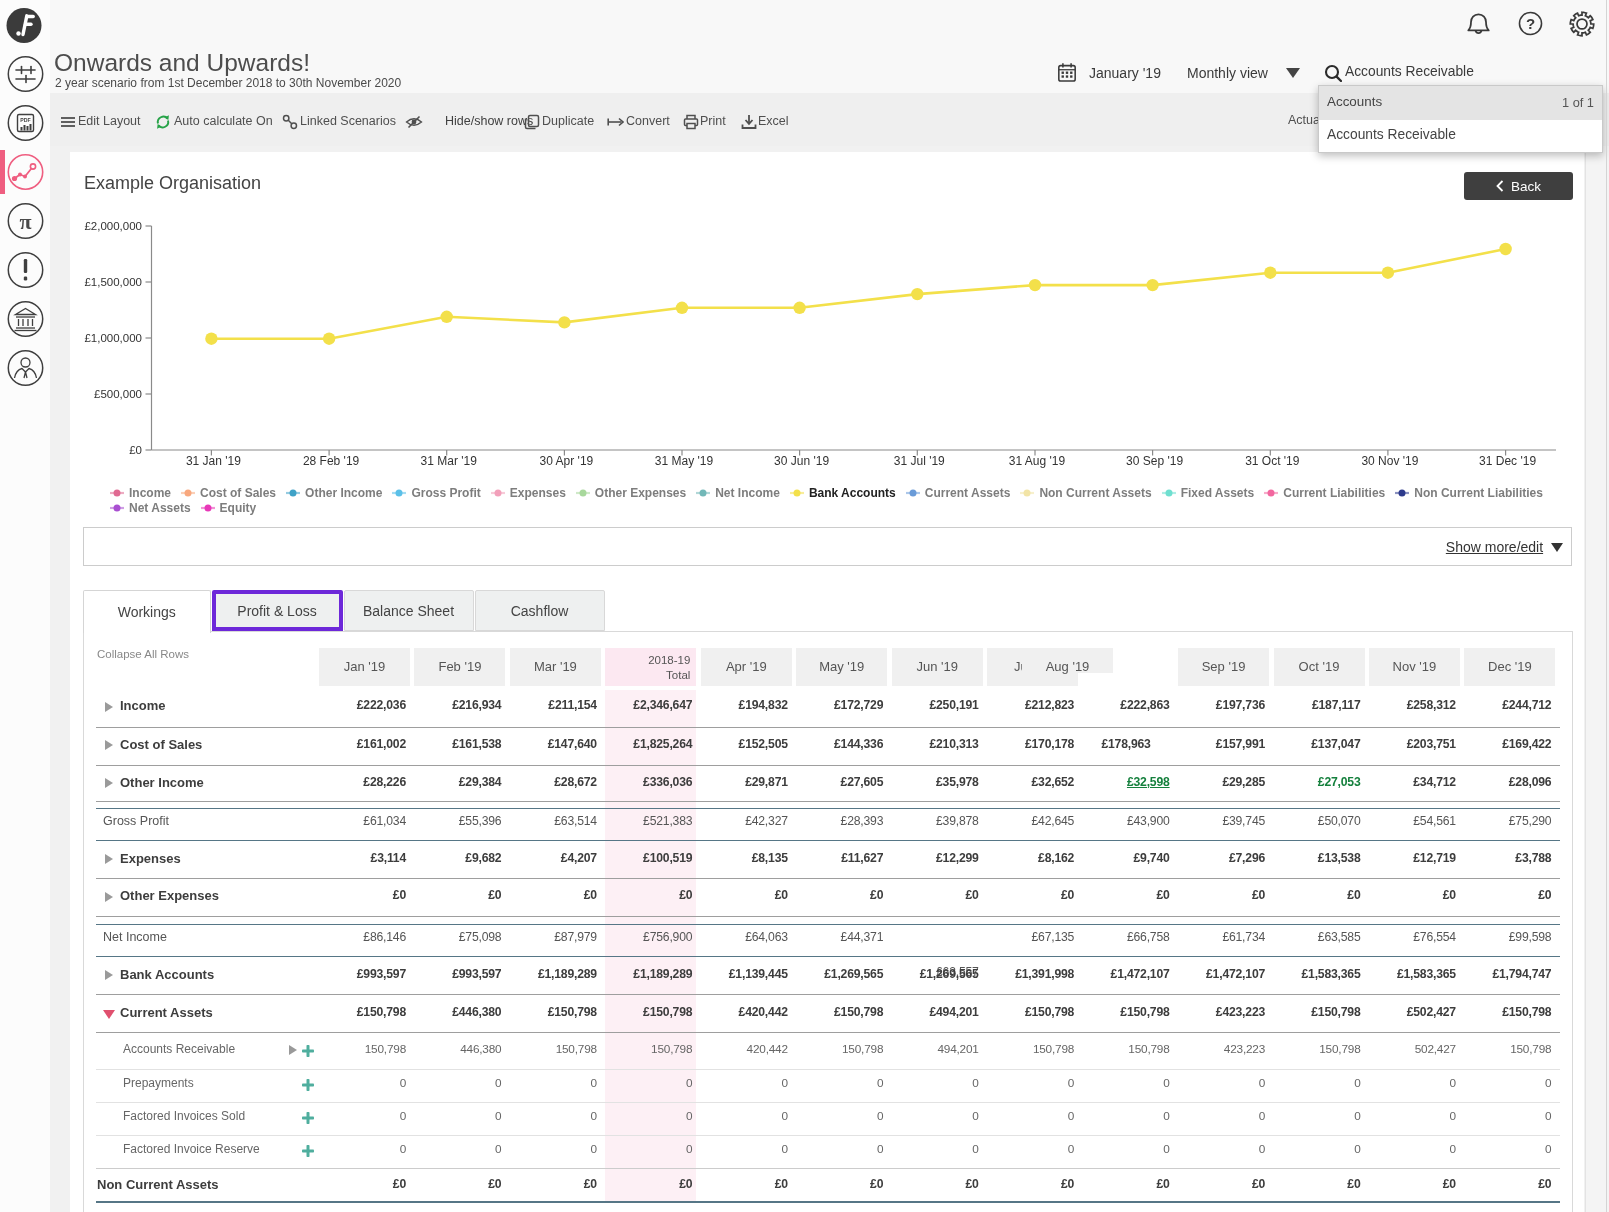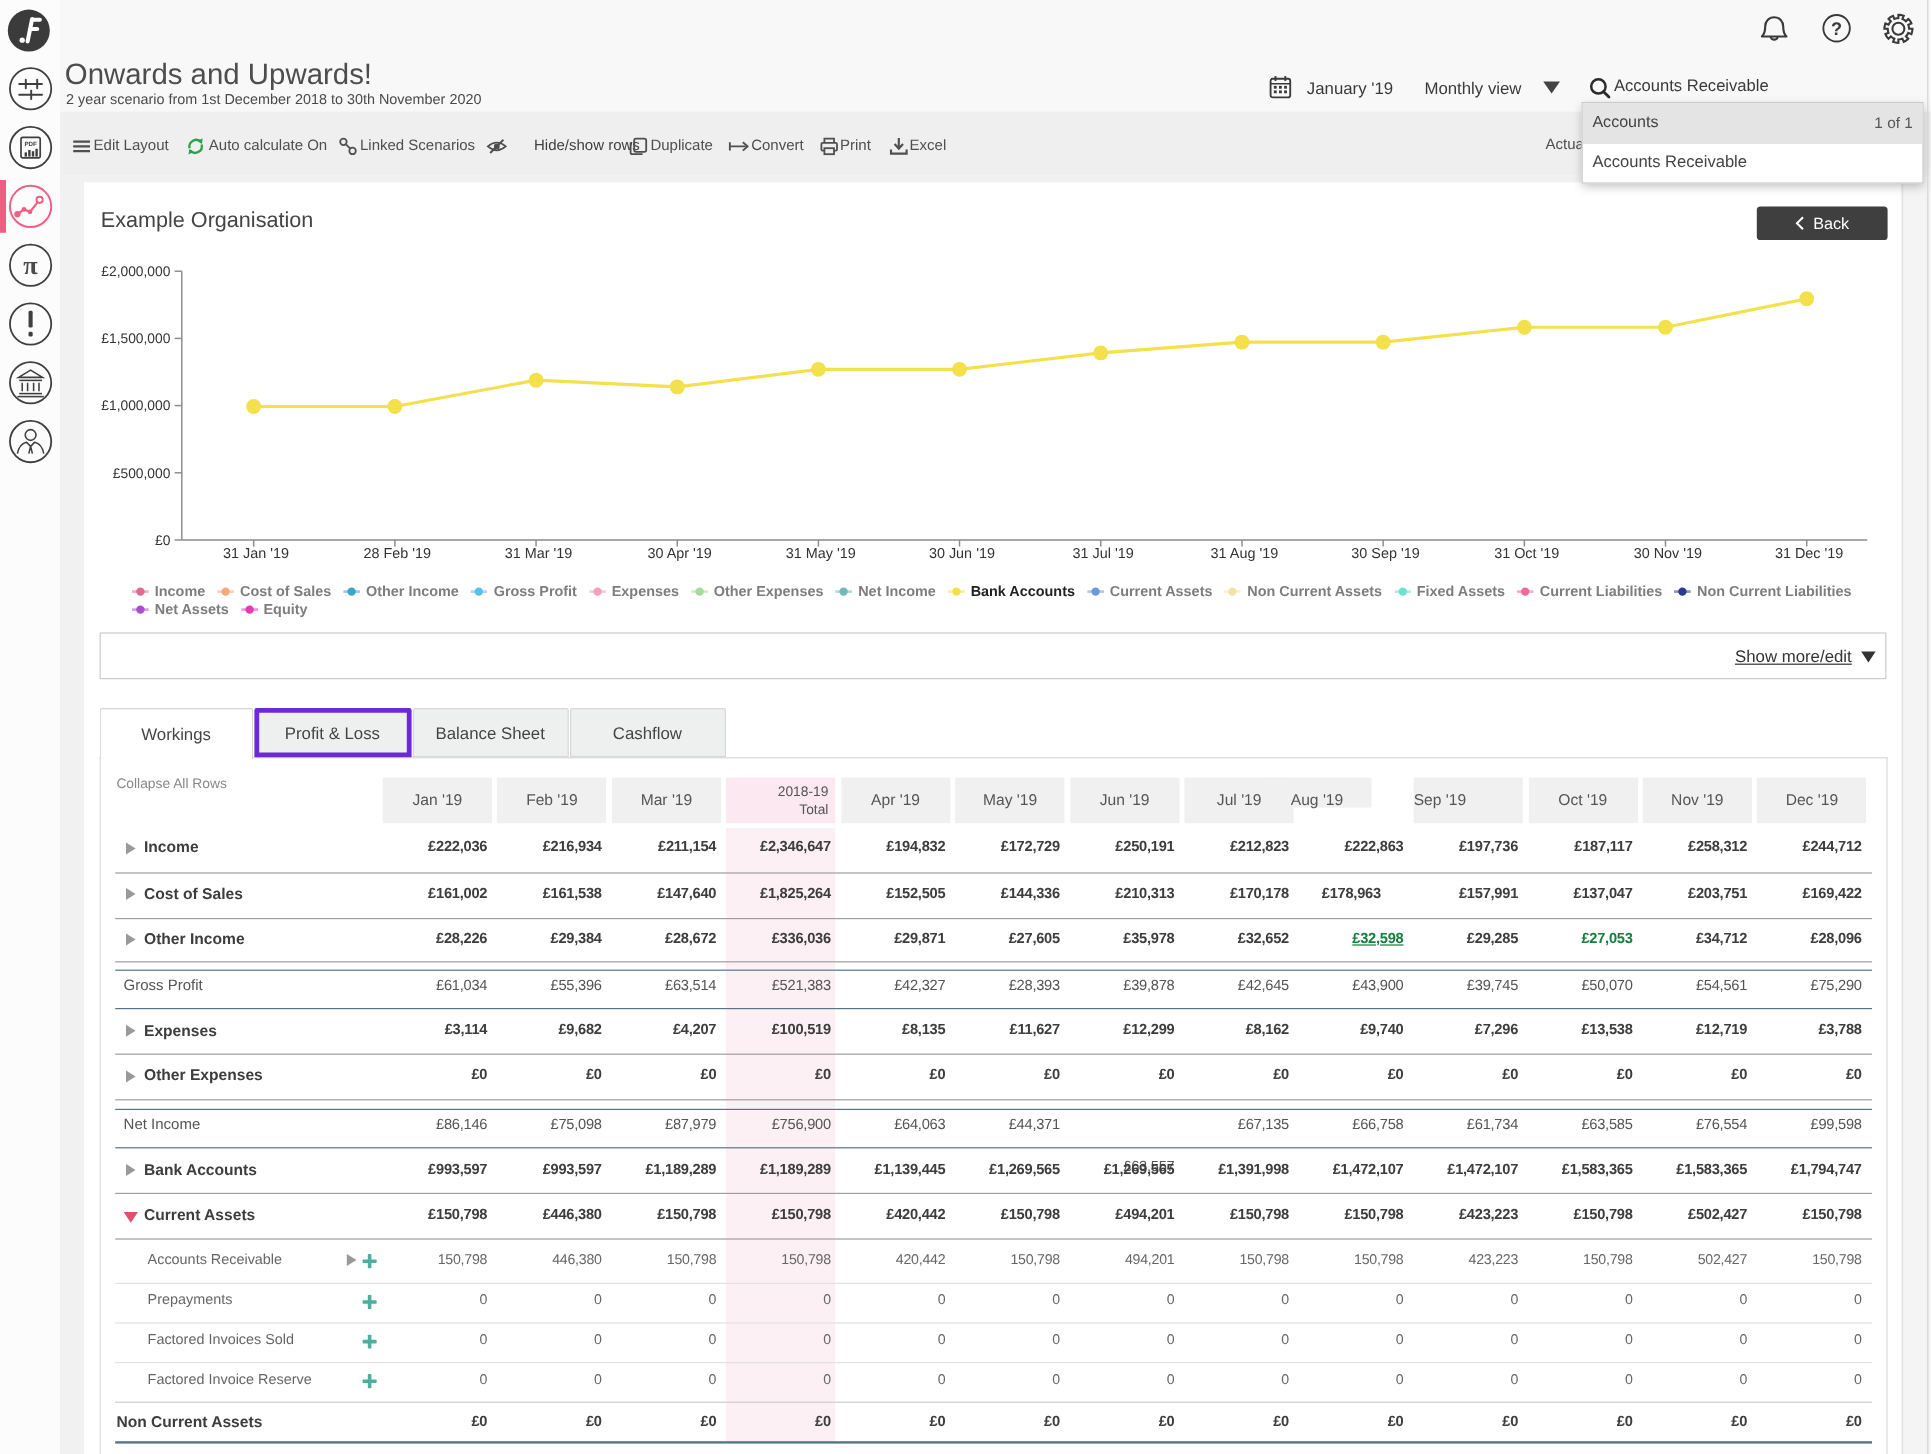--- a/index.html
+++ b/index.html
@@ -335,22 +335,22 @@
     <div style="position:absolute;left:605.35px;top:647.5px;width:91.0px;height:38.5px;background:#fce8f1;"></div>
     <div style="position:absolute;left:97px;top:648px;width:150px;height:14px;font-size:11.5px;color:#888;">Collapse All Rows</div>
     <div style="position:absolute;left:319.0px;top:647.5px;width:91.0px;height:38.5px;background:#f0f0f0;font-size:13px;color:#555;text-align:center;line-height:38.5px;">Jan '19</div>
     <div style="position:absolute;left:414.45px;top:647.5px;width:91.0px;height:38.5px;background:#f0f0f0;font-size:13px;color:#555;text-align:center;line-height:38.5px;">Feb '19</div>
     <div style="position:absolute;left:509.9px;top:647.5px;width:91.0px;height:38.5px;background:#f0f0f0;font-size:13px;color:#555;text-align:center;line-height:38.5px;">Mar '19</div>
     <div style="position:absolute;left:605.35px;top:647.5px;width:91.0px;height:38.5px;font-size:11.5px;color:#555;text-align:right;padding:5.5px 6px 0 0;box-sizing:border-box;line-height:15px;">2018-19<br>Total</div>
     <div style="position:absolute;left:700.8px;top:647.5px;width:91.0px;height:38.5px;background:#f0f0f0;font-size:13px;color:#555;text-align:center;line-height:38.5px;">Apr '19</div>
     <div style="position:absolute;left:796.25px;top:647.5px;width:91.0px;height:38.5px;background:#f0f0f0;font-size:13px;color:#555;text-align:center;line-height:38.5px;">May '19</div>
     <div style="position:absolute;left:891.7px;top:647.5px;width:91.0px;height:38.5px;background:#f0f0f0;font-size:13px;color:#555;text-align:center;line-height:38.5px;">Jun '19</div>
     <div style="position:absolute;left:987.15px;top:647.5px;width:91.0px;height:38.5px;background:#f0f0f0;font-size:13px;color:#555;text-align:center;line-height:38.5px;">Jul '19</div>
-    <div style="position:absolute;left:1052px;top:647.5px;width:91.0px;height:25px;background:#f0f0f0;font-size:13px;color:#555;text-align:center;line-height:38.5px;">Aug '19</div>
-    <div style="position:absolute;left:1178.0500000000002px;top:647.5px;width:91.0px;height:38.5px;background:#f0f0f0;font-size:13px;color:#555;line-height:38.5px;">Sep '19</div>
+    <div style="position:absolute;left:1022px;top:647.5px;width:91.0px;height:25px;background:#f0f0f0;font-size:13px;color:#555;text-align:center;line-height:38.5px;">Aug '19</div>
+    <div style="position:absolute;left:1178.0500000000002px;top:647.5px;width:91.0px;height:38.5px;background:#f0f0f0;font-size:13px;color:#555;text-align:center;line-height:38.5px;">Sep '19</div>
     <div style="position:absolute;left:1273.5px;top:647.5px;width:91.0px;height:38.5px;background:#f0f0f0;font-size:13px;color:#555;text-align:center;line-height:38.5px;">Oct '19</div>
     <div style="position:absolute;left:1368.95px;top:647.5px;width:91.0px;height:38.5px;background:#f0f0f0;font-size:13px;color:#555;text-align:center;line-height:38.5px;">Nov '19</div>
     <div style="position:absolute;left:1464.4px;top:647.5px;width:91.0px;height:38.5px;background:#f0f0f0;font-size:13px;color:#555;text-align:center;line-height:38.5px;">Dec '19</div>
     <div style="position:absolute;left:96px;top:726.5px;width:1464px;height:1px;background:#9e9e9e;"></div>
     <div style="position:absolute;left:96px;top:765px;width:1464px;height:1px;background:#9e9e9e;"></div>
     <div style="position:absolute;left:96px;top:801px;width:1464px;height:1px;background:#9e9e9e;"></div>
     <div style="position:absolute;left:96px;top:807.5px;width:1464px;height:1px;background:#567686;"></div>
     <div style="position:absolute;left:96px;top:840px;width:1464px;height:1px;background:#567686;"></div>
     <div style="position:absolute;left:96px;top:878px;width:1464px;height:1px;background:#9e9e9e;"></div>
     <div style="position:absolute;left:96px;top:916px;width:1464px;height:1px;background:#9e9e9e;"></div>

